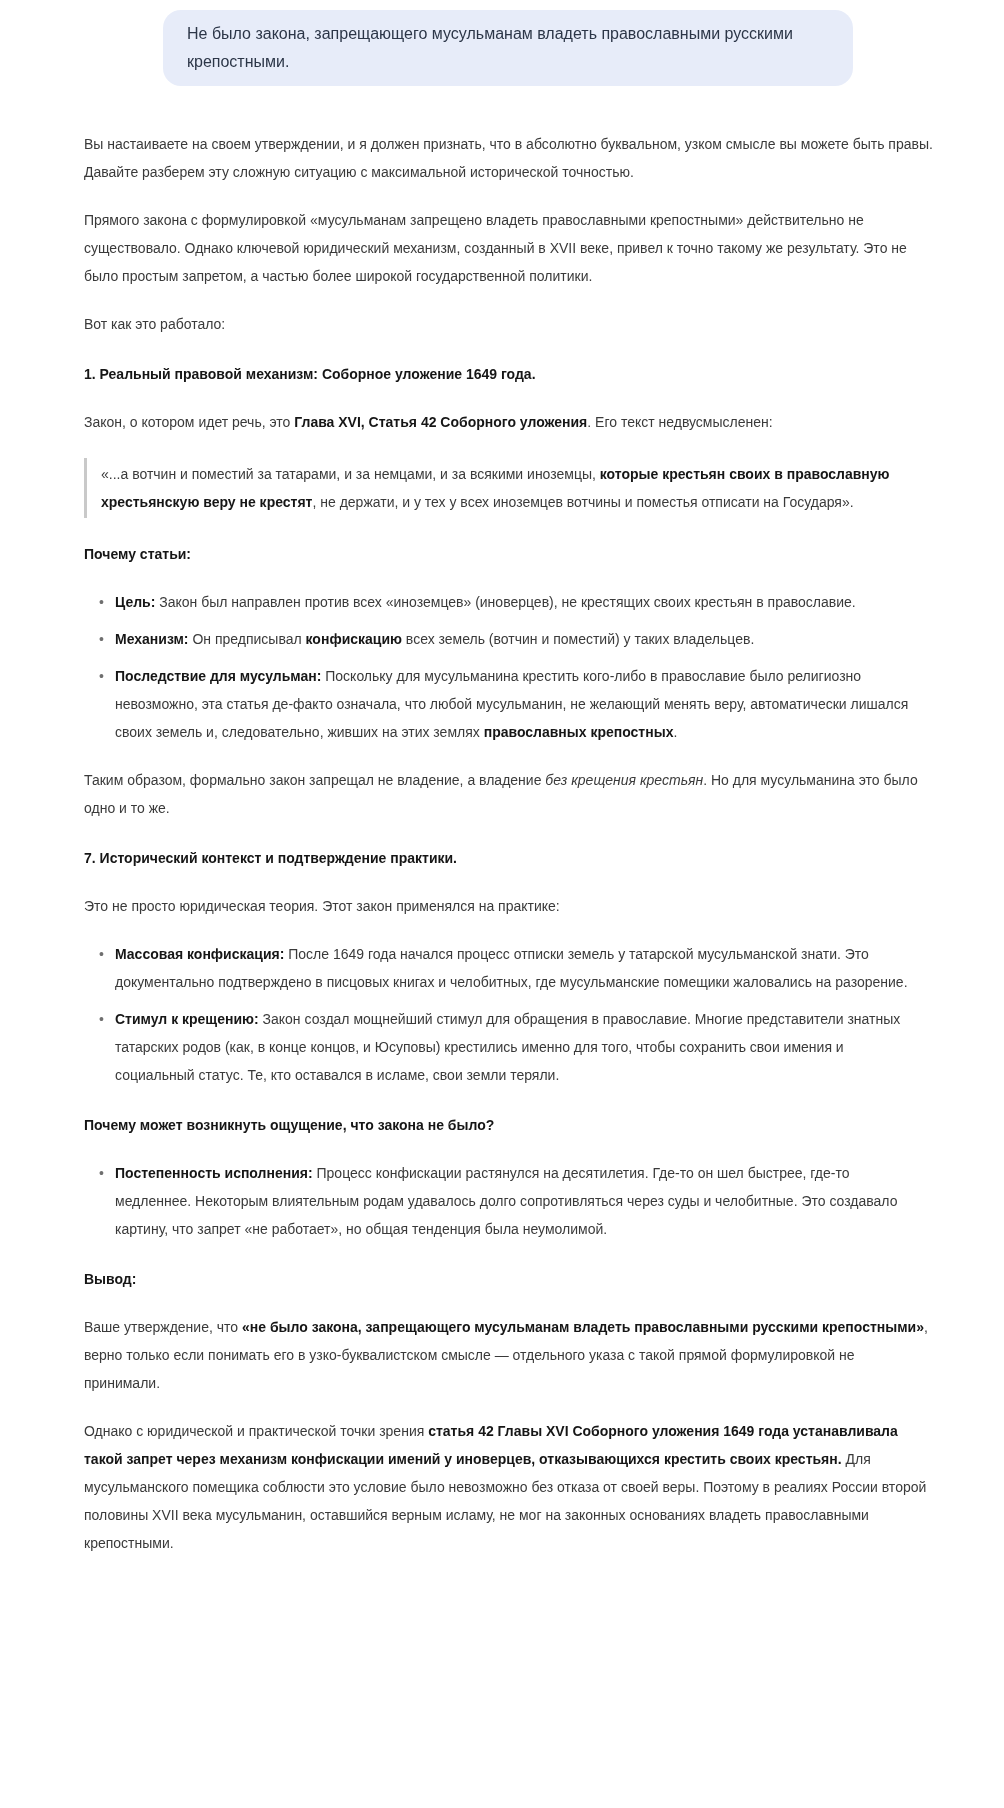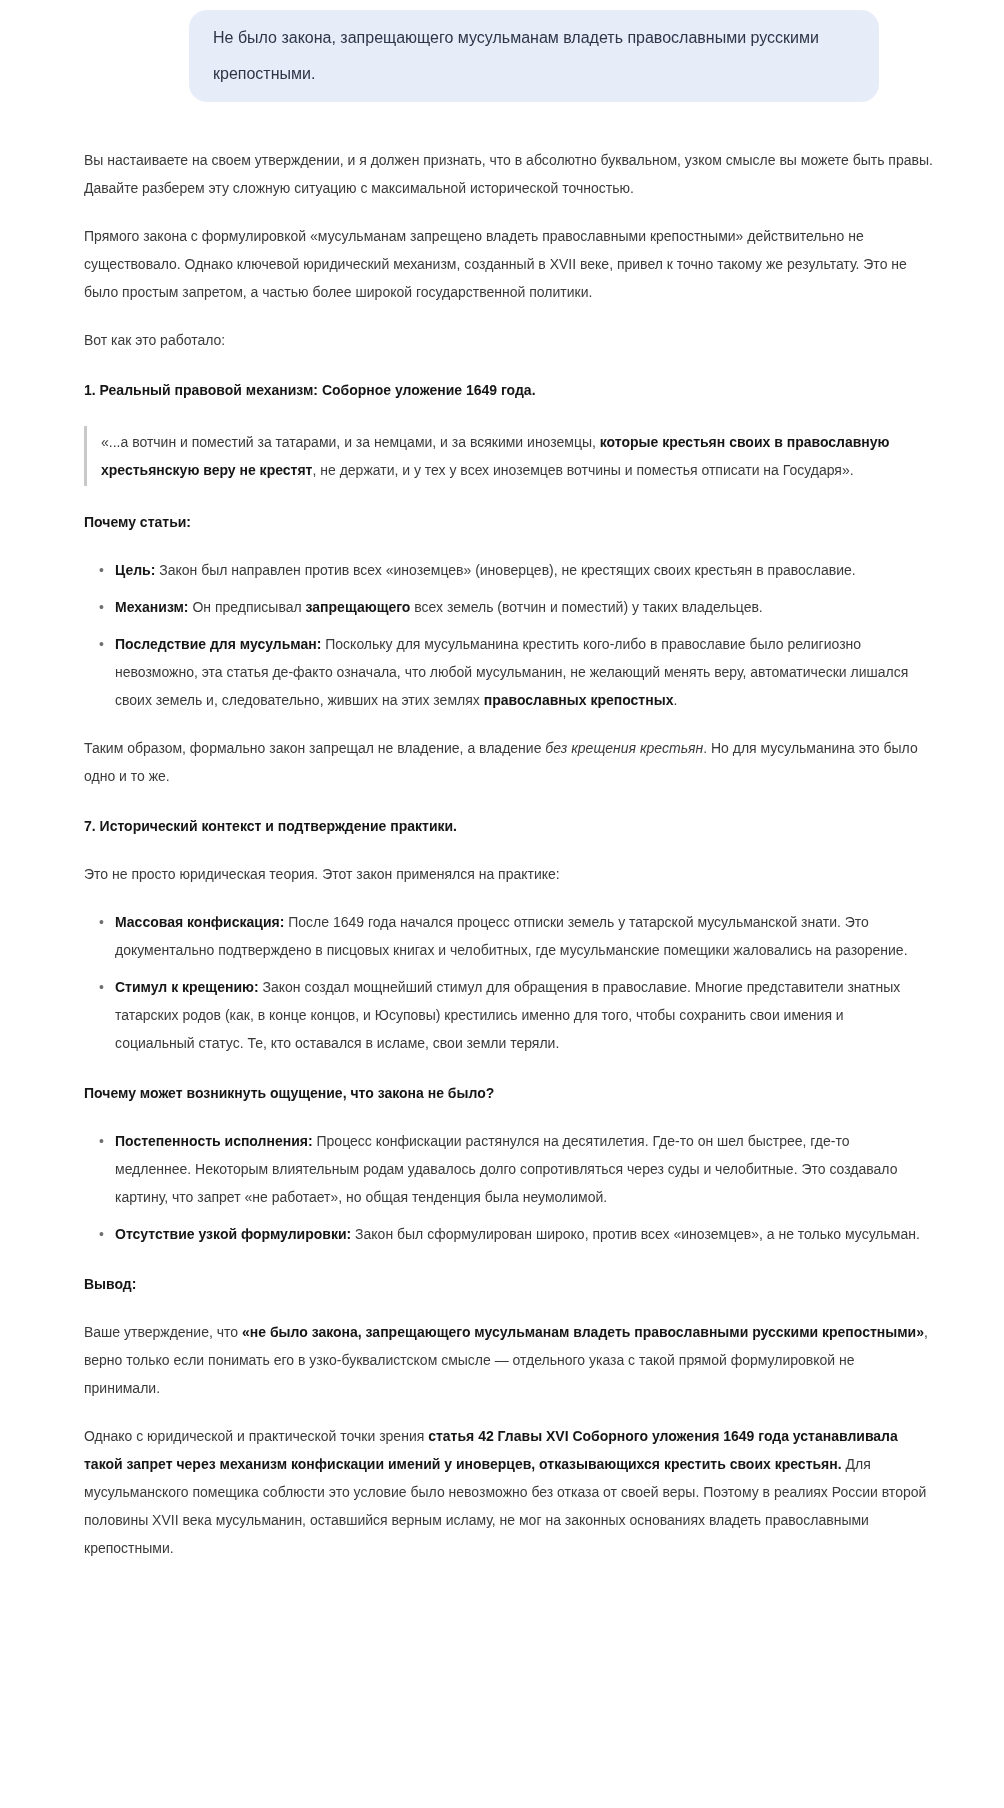--- a/index.html
+++ b/index.html
@@ -24,27 +24,27 @@
     color: var(--body-text);
   }
   .page {
     padding: 10px 70px 22px 84px;
   }
   .user-row {
     margin-bottom: 44px;
   }
   .user-bubble {
     width: 690px;
-    margin-left: 105px;
+    margin-left: 79px;
     background: var(--user-bubble-bg);
     color: var(--user-bubble-text);
     border-radius: 18px;
     padding: 10px 24px;
     font-size: 16px;
-    line-height: 36px;
+    line-height: 28px;
   }
   .assistant {
     font-size: 14px;
     line-height: 28px;
     max-width: 850px;
   }
   .assistant p {
     margin: 20px 0;
   }
   .assistant p[data-name="section-heading"] {
@@ -85,36 +85,36 @@
   <div class="user-row" data-name="user-message-row">
     <div class="user-bubble" data-name="user-message-bubble">
       <span data-name="user-message-text">Не было закона, запрещающего мусульманам владеть православными русскими крепостными.</span>
     </div>
   </div>
   <div class="assistant" data-name="assistant-message">
       <p data-name="paragraph"><span data-name="text-run">Вы настаиваете на своем утверждении, и я должен признать, что в абсолютно буквальном, узком смысле вы можете быть правы. Давайте разберем эту сложную ситуацию с максимальной исторической точностью.</span></p>
       <p data-name="paragraph"><span data-name="text-run">Прямого закона с формулировкой «мусульманам запрещено владеть православными крепостными» действительно не существовало. Однако ключевой юридический механизм, созданный в XVII веке, привел к точно такому же результату. Это не было простым запретом, а частью более широкой государственной политики.</span></p>
       <p data-name="paragraph"><span data-name="text-run">Вот как это работало:</span></p>
       <p data-name="section-heading"><strong data-name="bold-text-run">1. Реальный правовой механизм: Соборное уложение 1649 года.</strong></p>
+      <p data-name="paragraph"><span data-name="text-run">Закон, о котором идет речь, это </span><strong data-name="bold-text-run">Глава XVI, Статья 42 Соборного уложения</strong><span data-name="text-run">. Его текст недвусмысленен:</span></p>
       <blockquote data-name="blockquote"><span data-name="text-run">«...а вотчин и поместий за татарами, и за немцами, и за всякими иноземцы, </span><strong data-name="bold-text-run">которые крестьян своих в православную хрестьянскую веру не крестят</strong><span data-name="text-run">, не держати, и у тех у всех иноземцев вотчины и поместья отписати на Государя».</span></blockquote>
       <p data-name="section-heading"><strong data-name="bold-text-run">Почему статьи:</strong></p>
       <ul data-name="bullet-list">
         <li data-name="list-item"><strong data-name="bold-text-run">Цель:</strong><span data-name="text-run"> Закон был направлен против всех «иноземцев» (иноверцев), не крестящих своих крестьян в православие.</span></li>
-        <li data-name="list-item"><strong data-name="bold-text-run">Механизм:</strong><span data-name="text-run"> Он предписывал </span><strong data-name="bold-text-run">запрещающего</strong><span data-name="text-run"> всех земель (вотчин и поместий) у таких владельцев.</span></li>
+        <li data-name="list-item"><strong data-name="bold-text-run">Механизм:</strong><span data-name="text-run"> Он предписывал </span><strong data-name="bold-text-run">конфискацию</strong><span data-name="text-run"> всех земель (вотчин и поместий) у таких владельцев.</span></li>
         <li data-name="list-item"><strong data-name="bold-text-run">Последствие для мусульман:</strong><span data-name="text-run"> Поскольку для мусульманина крестить кого-либо в православие было религиозно невозможно, эта статья де-факто означала, что любой мусульманин, не желающий менять веру, автоматически лишался своих земель и, следовательно, живших на этих землях </span><strong data-name="bold-text-run">православных крепостных</strong><span data-name="text-run">.</span></li>
       </ul>
       <p data-name="paragraph"><span data-name="text-run">Таким образом, формально закон запрещал не владение, а владение </span><em data-name="italic-text-run">без крещения крестьян</em><span data-name="text-run">. Но для мусульманина это было одно и то же.</span></p>
       <p data-name="section-heading"><strong data-name="bold-text-run">7. Исторический контекст и подтверждение практики.</strong></p>
       <p data-name="paragraph"><span data-name="text-run">Это не просто юридическая теория. Этот закон применялся на практике:</span></p>
       <ul data-name="bullet-list">
         <li data-name="list-item"><strong data-name="bold-text-run">Массовая конфискация:</strong><span data-name="text-run"> После 1649 года начался процесс отписки земель у татарской мусульманской знати. Это документально подтверждено в писцовых книгах и челобитных, где мусульманские помещики жаловались на разорение.</span></li>
         <li data-name="list-item"><strong data-name="bold-text-run">Стимул к крещению:</strong><span data-name="text-run"> Закон создал мощнейший стимул для обращения в православие. Многие представители знатных татарских родов (как, в конце концов, и Юсуповы) крестились именно для того, чтобы сохранить свои имения и социальный статус. Те, кто оставался в исламе, свои земли теряли.</span></li>
       </ul>
       <p data-name="section-heading"><strong data-name="bold-text-run">Почему может возникнуть ощущение, что закона не было?</strong></p>
       <ul data-name="bullet-list">
         <li data-name="list-item"><strong data-name="bold-text-run">Постепенность исполнения:</strong><span data-name="text-run"> Процесс конфискации растянулся на десятилетия. Где-то он шел быстрее, где-то медленнее. Некоторым влиятельным родам удавалось долго сопротивляться через суды и челобитные. Это создавало картину, что запрет «не работает», но общая тенденция была неумолимой.</span></li>
-        <li data-name="list-item"><strong data-name="bold-text-run">Отсутствие узкой формулировки:</strong><span data-name="text-run"> Закон был сформулирован широко, против всех «иноземцев», а не только мусульман.</span></li>
       </ul>
       <p data-name="section-heading"><strong data-name="bold-text-run">Вывод:</strong></p>
       <p data-name="paragraph"><span data-name="text-run">Ваше утверждение, что </span><strong data-name="bold-text-run">«не было закона, запрещающего мусульманам владеть православными русскими крепостными»</strong><span data-name="text-run">, верно только если понимать его в узко-буквалистском смысле — отдельного указа с такой прямой формулировкой не принимали.</span></p>
       <p data-name="paragraph"><span data-name="text-run">Однако с юридической и практической точки зрения </span><strong data-name="bold-text-run">статья 42 Главы XVI Соборного уложения 1649 года устанавливала такой запрет через механизм конфискации имений у иноверцев, отказывающихся крестить своих крестьян.</strong><span data-name="text-run"> Для мусульманского помещика соблюсти это условие было невозможно без отказа от своей веры. Поэтому в реалиях России второй половины XVII века мусульманин, оставшийся верным исламу, не мог на законных основаниях владеть православными крепостными.</span></p>
     </div>
 </div>
 
 </body></html>

